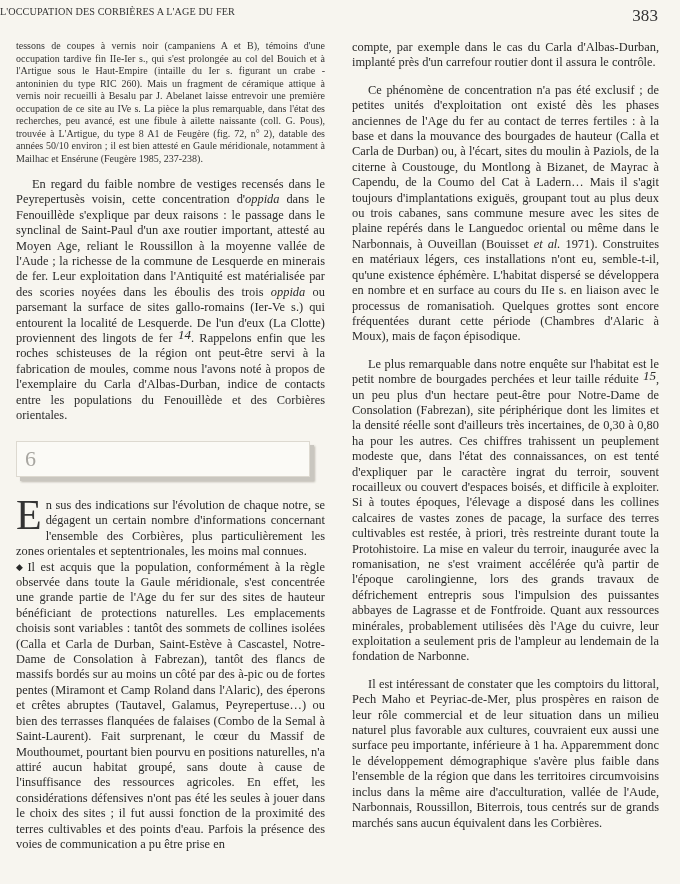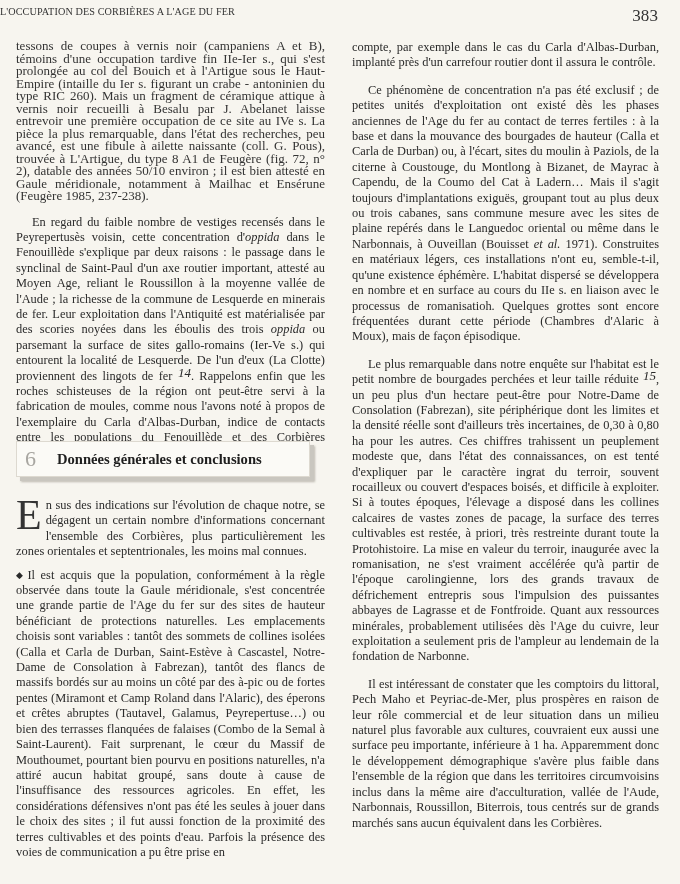--- a/index.html
+++ b/index.html
@@ -17,28 +17,28 @@
     .running-head .title { position: absolute; left: 0; width: 680px; text-align: left; }
     .running-head .pageno { position: absolute; right: 22px; font-size: 17px; }
     .col {
       position: absolute; top: 40px;
       text-align: justify; hyphens: none;
     }
     .col-left { left: 16px; width: 309px; }
     .col-right { left: 352px; width: 307px; }
     p { margin: 0; }
     .small {
-      font-size: 13px; line-height: 12.5px; color: #333;
+      font-size: 10px; line-height: 12.5px; color: #333;
     }
     .body {
       font-size: 12.4px; line-height: 15.4px;
     }
     .indent { text-indent: 16px; }
     .gap { margin-top: 12px; }
-    .gap-lg { margin-top: 8px; }
+    .gap-lg { }
     .fn { font-style: italic; font-size: 13px; vertical-align: 3px; line-height: 0; }
     .section-box {
       position: absolute; left: 16px; top: 441px; width: 292px; height: 34px;
       background: #fbfaf6;
       border: 1px solid #ddd9d0;
       box-shadow: 4px 4px 0 #c9c6bf, 5px 5px 2px #bdb9b1;
       display: flex; align-items: center;
     }
     .section-num {
       font-size: 22px; color: #a8a6a1; margin-left: 8px; width: 28px;
@@ -65,21 +65,20 @@
 <div class="col col-left">
   <p class="small">tessons de coupes à vernis noir (campaniens A et B), témoins d'une occupation tardive fin IIe-Ier s., qui s'est prolongée au col del Bouich et à l'Artigue sous le Haut-Empire (intaille du Ier s. figurant un crabe - antoninien du type RIC 260). Mais un fragment de céramique attique à vernis noir recueilli à Besalu par J. Abelanet laisse entrevoir une première occupation de ce site au IVe s. La pièce la plus remarquable, dans l'état des recherches, peu avancé, est une fibule à ailette naissante (coll. G. Pous), trouvée à L'Artigue, du type 8 A1 de Feugère (fig. 72, n° 2), datable des années 50/10 environ ; il est bien attesté en Gaule méridionale, notamment à Mailhac et Ensérune (Feugère 1985, 237-238).</p>
 
   <p class="body indent gap">
     <span>En regard du faible nombre de vestiges recensés dans le Peyrepertusès voisin, cette concentration d'</span><i>oppida</i><span> dans le Fenouillède s'explique par deux raisons : le passage dans le synclinal de Saint-Paul d'un axe routier important, attesté au Moyen Age, reliant le Roussillon à la moyenne vallée de l'Aude ; la richesse de la commune de Lesquerde en minerais de fer. Leur exploitation dans l'Antiquité est matérialisée par des scories noyées dans les éboulis des trois </span><i>oppida</i><span> ou parsemant la surface de sites gallo-romains (Ier-Ve s.) qui entourent  la localité de Lesquerde. De l'un d'eux (La Clotte) proviennent des lingots de fer </span><span class="fn">14</span><span>. Rappelons enfin que les roches schisteuses de la région ont peut-être servi à la fabrication de moules, comme nous l'avons noté à propos de l'exemplaire du Carla d'Albas-Durban, indice de contacts entre les populations du Fenouillède et des Corbières orientales.</span>
   </p>
 </div>
 
 <div class="section-box">
   <span class="section-num">6</span>
-  <span class="section-title">Données générales et conclusions</span>
 </div>
 
 <div class="col col-left" style="top:498px;">
   <p class="body">
     <span class="dropcap">E</span><span>n sus des indications sur l'évolution de chaque notre, se dégagent un certain nombre d'informations concernant l'ensemble des Corbières, plus particulièrement les zones orientales et septentrionales, les moins mal connues.</span>
   </p>
   <p class="body gap-lg">
     <span class="bullet">◆</span><span>Il est acquis que la population, conformément à la règle observée dans toute la Gaule méridionale, s'est concentrée une grande partie de l'Age du fer sur des sites de hauteur bénéficiant de protections naturelles. Les emplacements choisis sont variables : tantôt des sommets de collines isolées (Calla et Carla de Durban, Saint-Estève à Cascastel, Notre-Dame de Consolation à Fabrezan), tantôt des flancs de massifs bordés sur au moins un côté par des à-pic ou de fortes pentes (Miramont et Camp Roland dans l'Alaric), des éperons et crêtes abruptes (Tautavel, Galamus, Peyrepertuse…) ou bien des terrasses flanquées de falaises (Combo de la Semal à Saint-Laurent). Fait surprenant, le cœur du Massif de Mouthoumet, pourtant bien pourvu en positions naturelles, n'a attiré aucun habitat groupé, sans doute à cause de l'insuffisance des ressources agricoles. En effet, les considérations défensives n'ont pas été les seules à jouer dans le choix des sites ; il fut aussi fonction de la proximité des terres cultivables et des points d'eau. Parfois la présence des voies de communication a pu être prise en</span>
   </p>
 </div>

